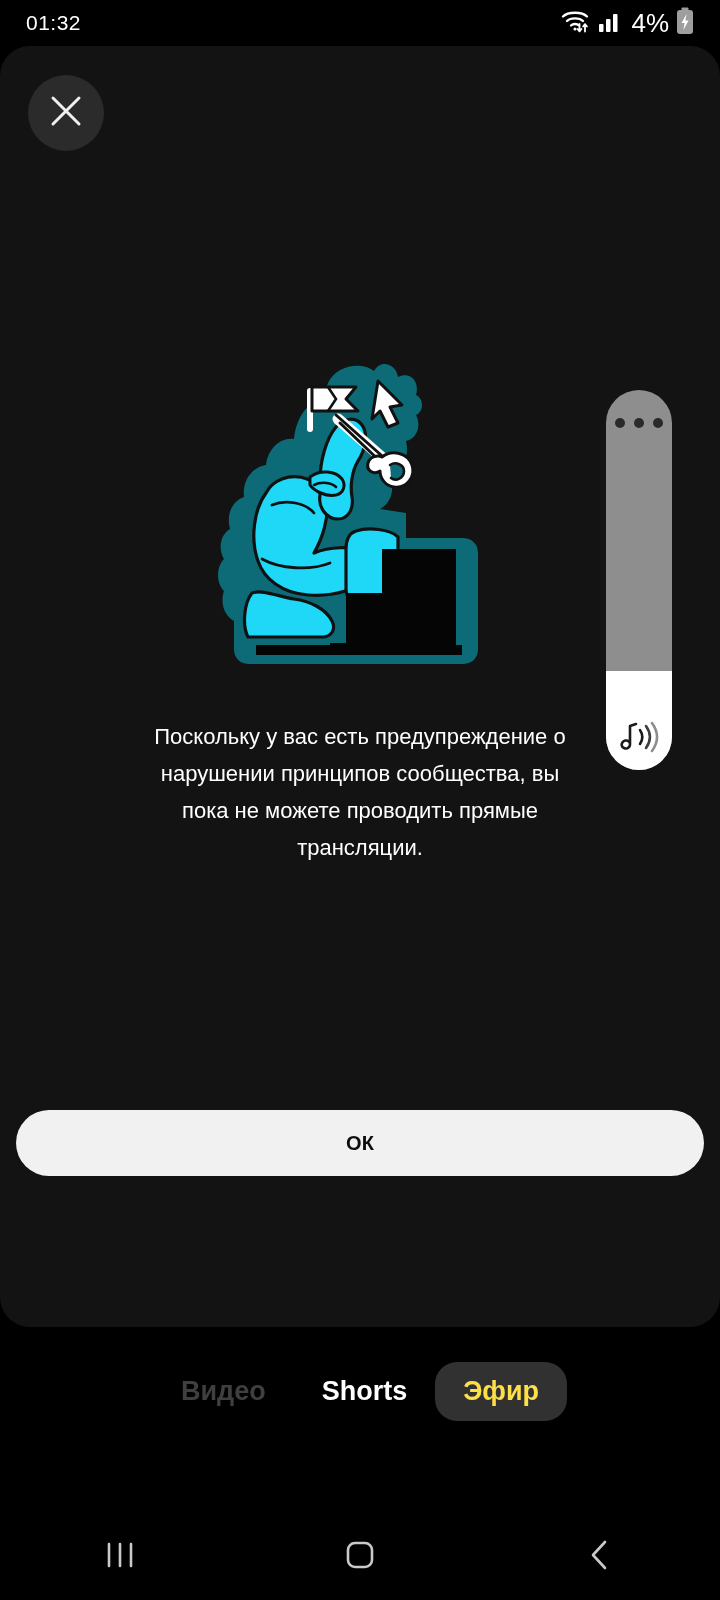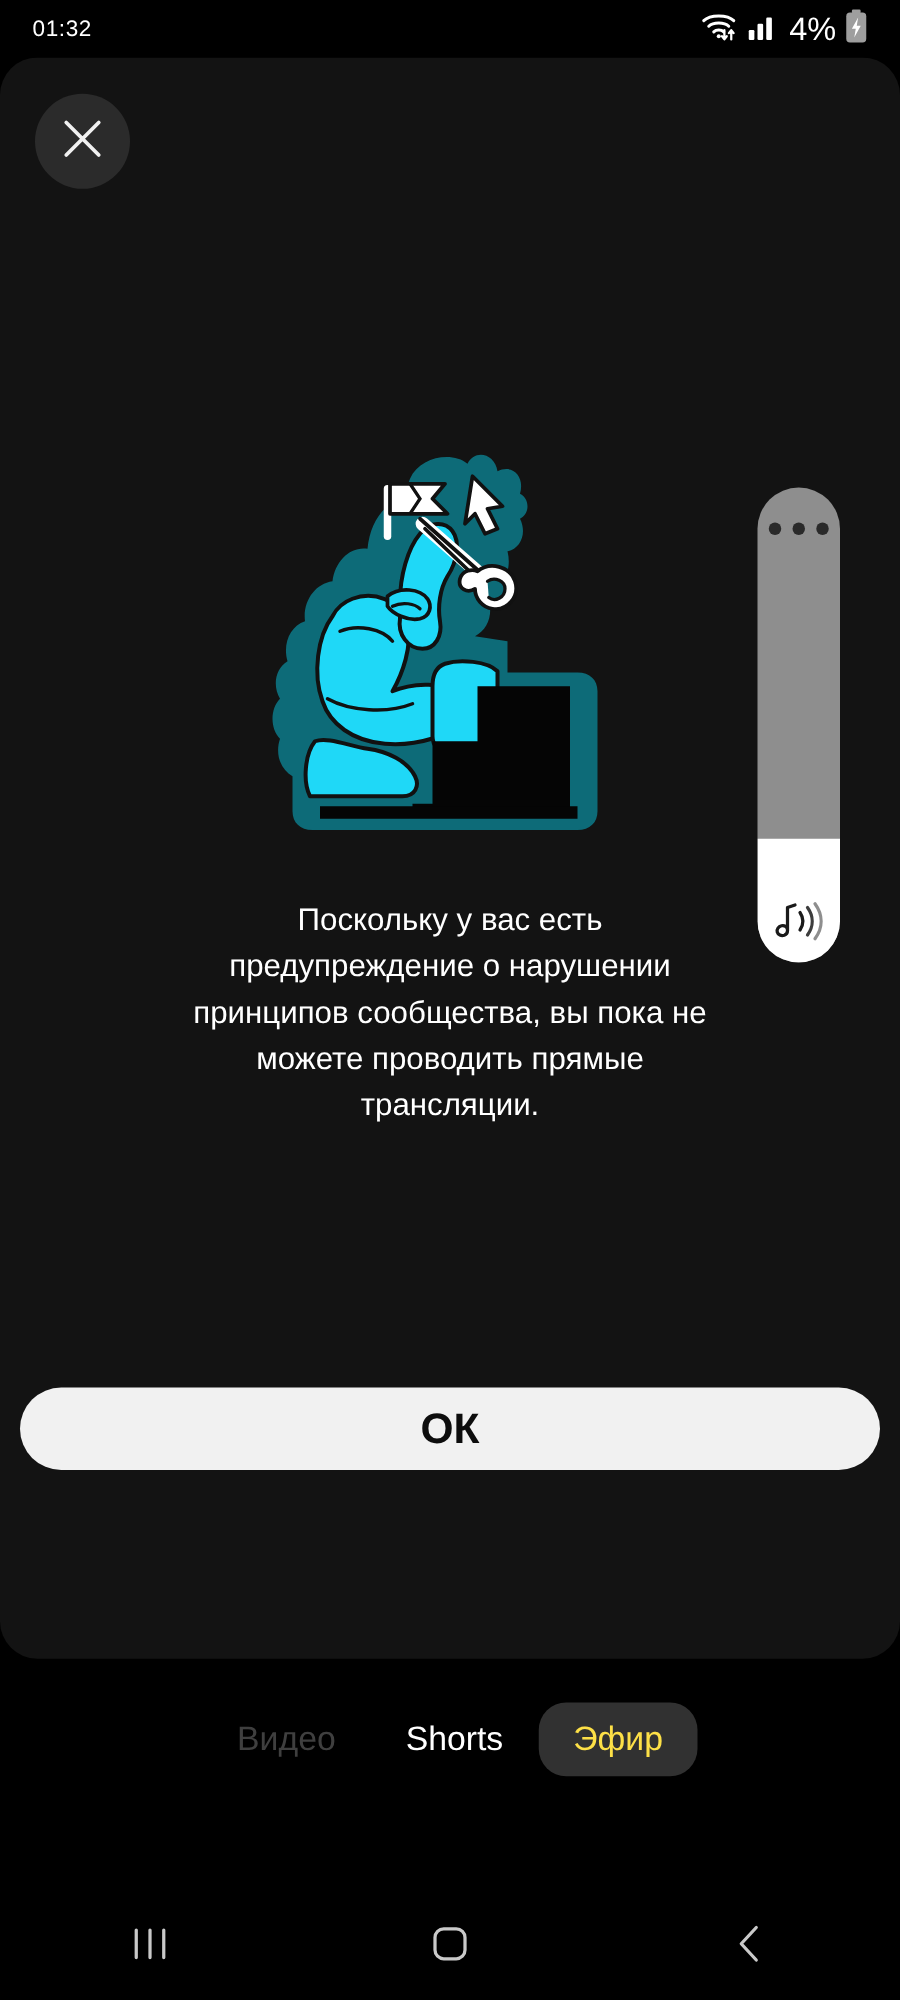--- a/index.html
+++ b/index.html
@@ -10,21 +10,21 @@
     overflow:hidden;
   }
   #screen { position:relative; width:720px; height:1600px; background:#000; }
 
   
   .statusbar {
     position:absolute; top:0; left:0; width:720px; height:46px;
     display:flex; align-items:center; justify-content:space-between;
     padding:0 26px; background:#000; z-index:40;
   }
-  .status-clock { color:#fff; font-size:18px; letter-spacing:.5px; font-weight:400; }
+  .status-clock { color:#fff; font-size:21px; letter-spacing:.5px; font-weight:400; }
   .status-right { display:flex; align-items:center; gap:7px; }
   .status-batt-text { color:#fff; font-size:26px; font-weight:400; letter-spacing:0; }
 
   
   .panel {
     position:absolute; left:0; top:46px; width:720px; height:1281px;
     background:#131313; border-radius:30px; z-index:10;
   }
 
   
@@ -37,45 +37,45 @@
   
   .illus-wrap {
     position:absolute; left:0; top:345px; width:720px; height:345px;
     display:flex; align-items:center; justify-content:center; z-index:12;
   }
 
   
   .message {
     position:absolute; left:50%; transform:translateX(-50%);
     top:718px; width:420px; z-index:12;
-    color:#ffffff; font-size:25px; line-height:37px;
+    color:#ffffff; font-size:22px; line-height:37px;
     text-align:center; font-weight:400;
   }
 
   
   .actions {
     position:absolute; left:16px; top:1110px; width:688px; z-index:12;
     display:flex; flex-direction:column; gap:14px;
   }
   .btn {
     width:100%; height:66px; border-radius:33px; border:none;
     display:flex; align-items:center; justify-content:center;
-    font-size:34px; font-weight:700; cursor:pointer;
+    font-size:20px; font-weight:700; cursor:pointer;
     font-family:"Liberation Sans", sans-serif;
   }
   .btn-primary { background:#f1f1f1; color:#0d0d0d; }
   .btn-secondary { background:#272727; color:#ffffff; }
 
   
   .tabstrip {
     position:absolute; left:0; top:1352px; width:720px; height:78px;
     display:flex; align-items:center; justify-content:center; gap:0; z-index:12;
   }
   .tab {
-    font-size:27px; font-weight:400; color:#ffffff;
+    font-size:27px; font-weight:700; color:#ffffff;
     padding:14px 28px; border-radius:22px; cursor:pointer; white-space:nowrap;
   }
   .tab.dim { color:#3f3f3f; }
   .tab.active { background:#313131; color:#fde047; }
 
   
   .navbar {
     position:absolute; left:0; bottom:0; width:720px; height:86px;
     display:flex; align-items:center; justify-content:space-around; z-index:30;
     background:#000;

